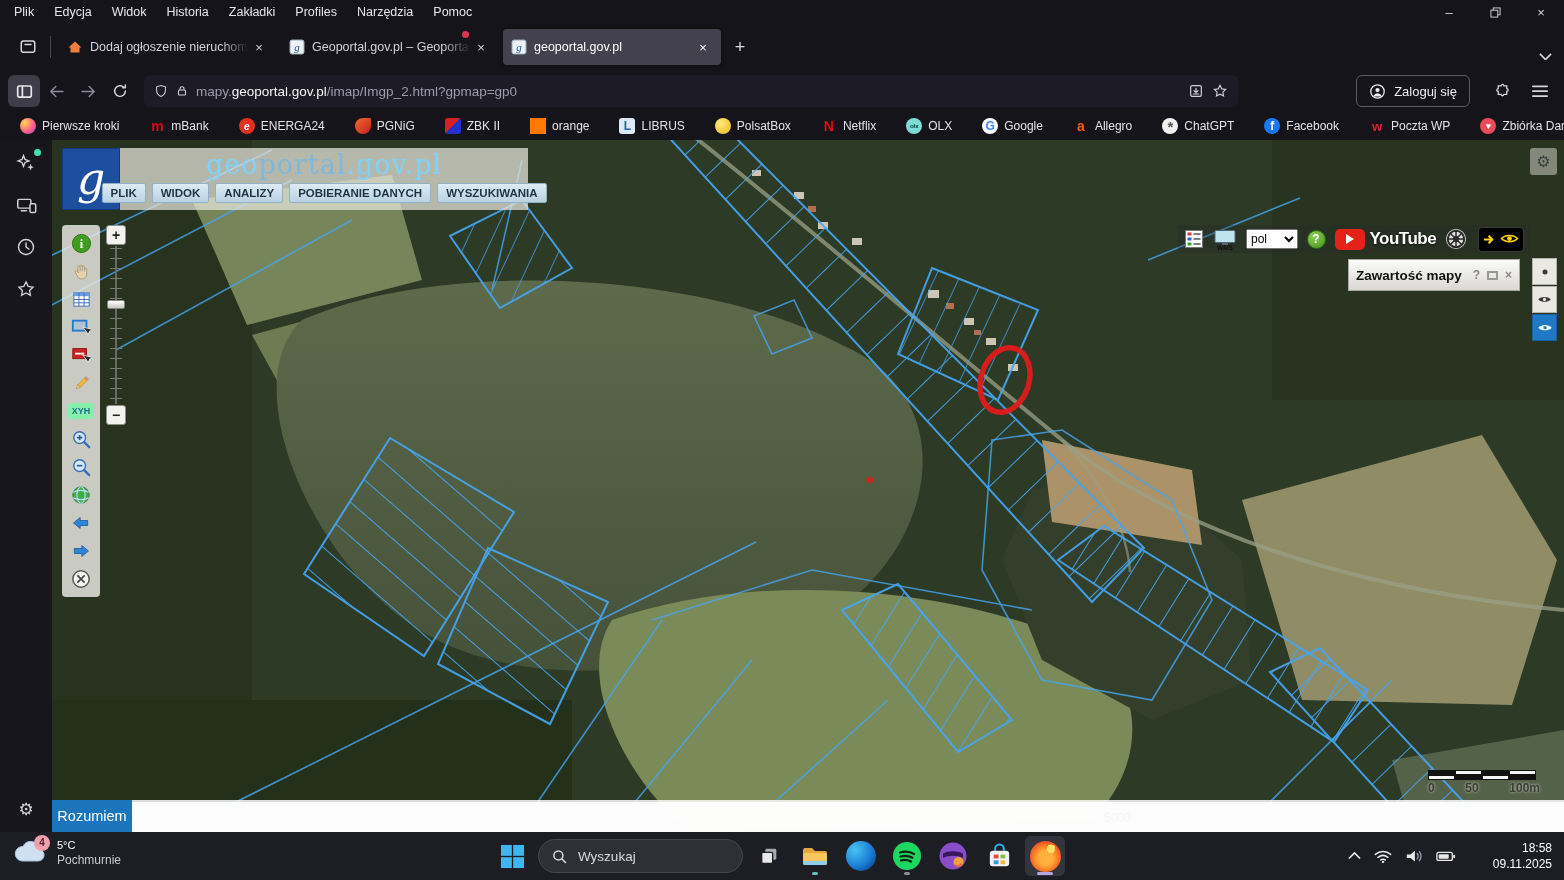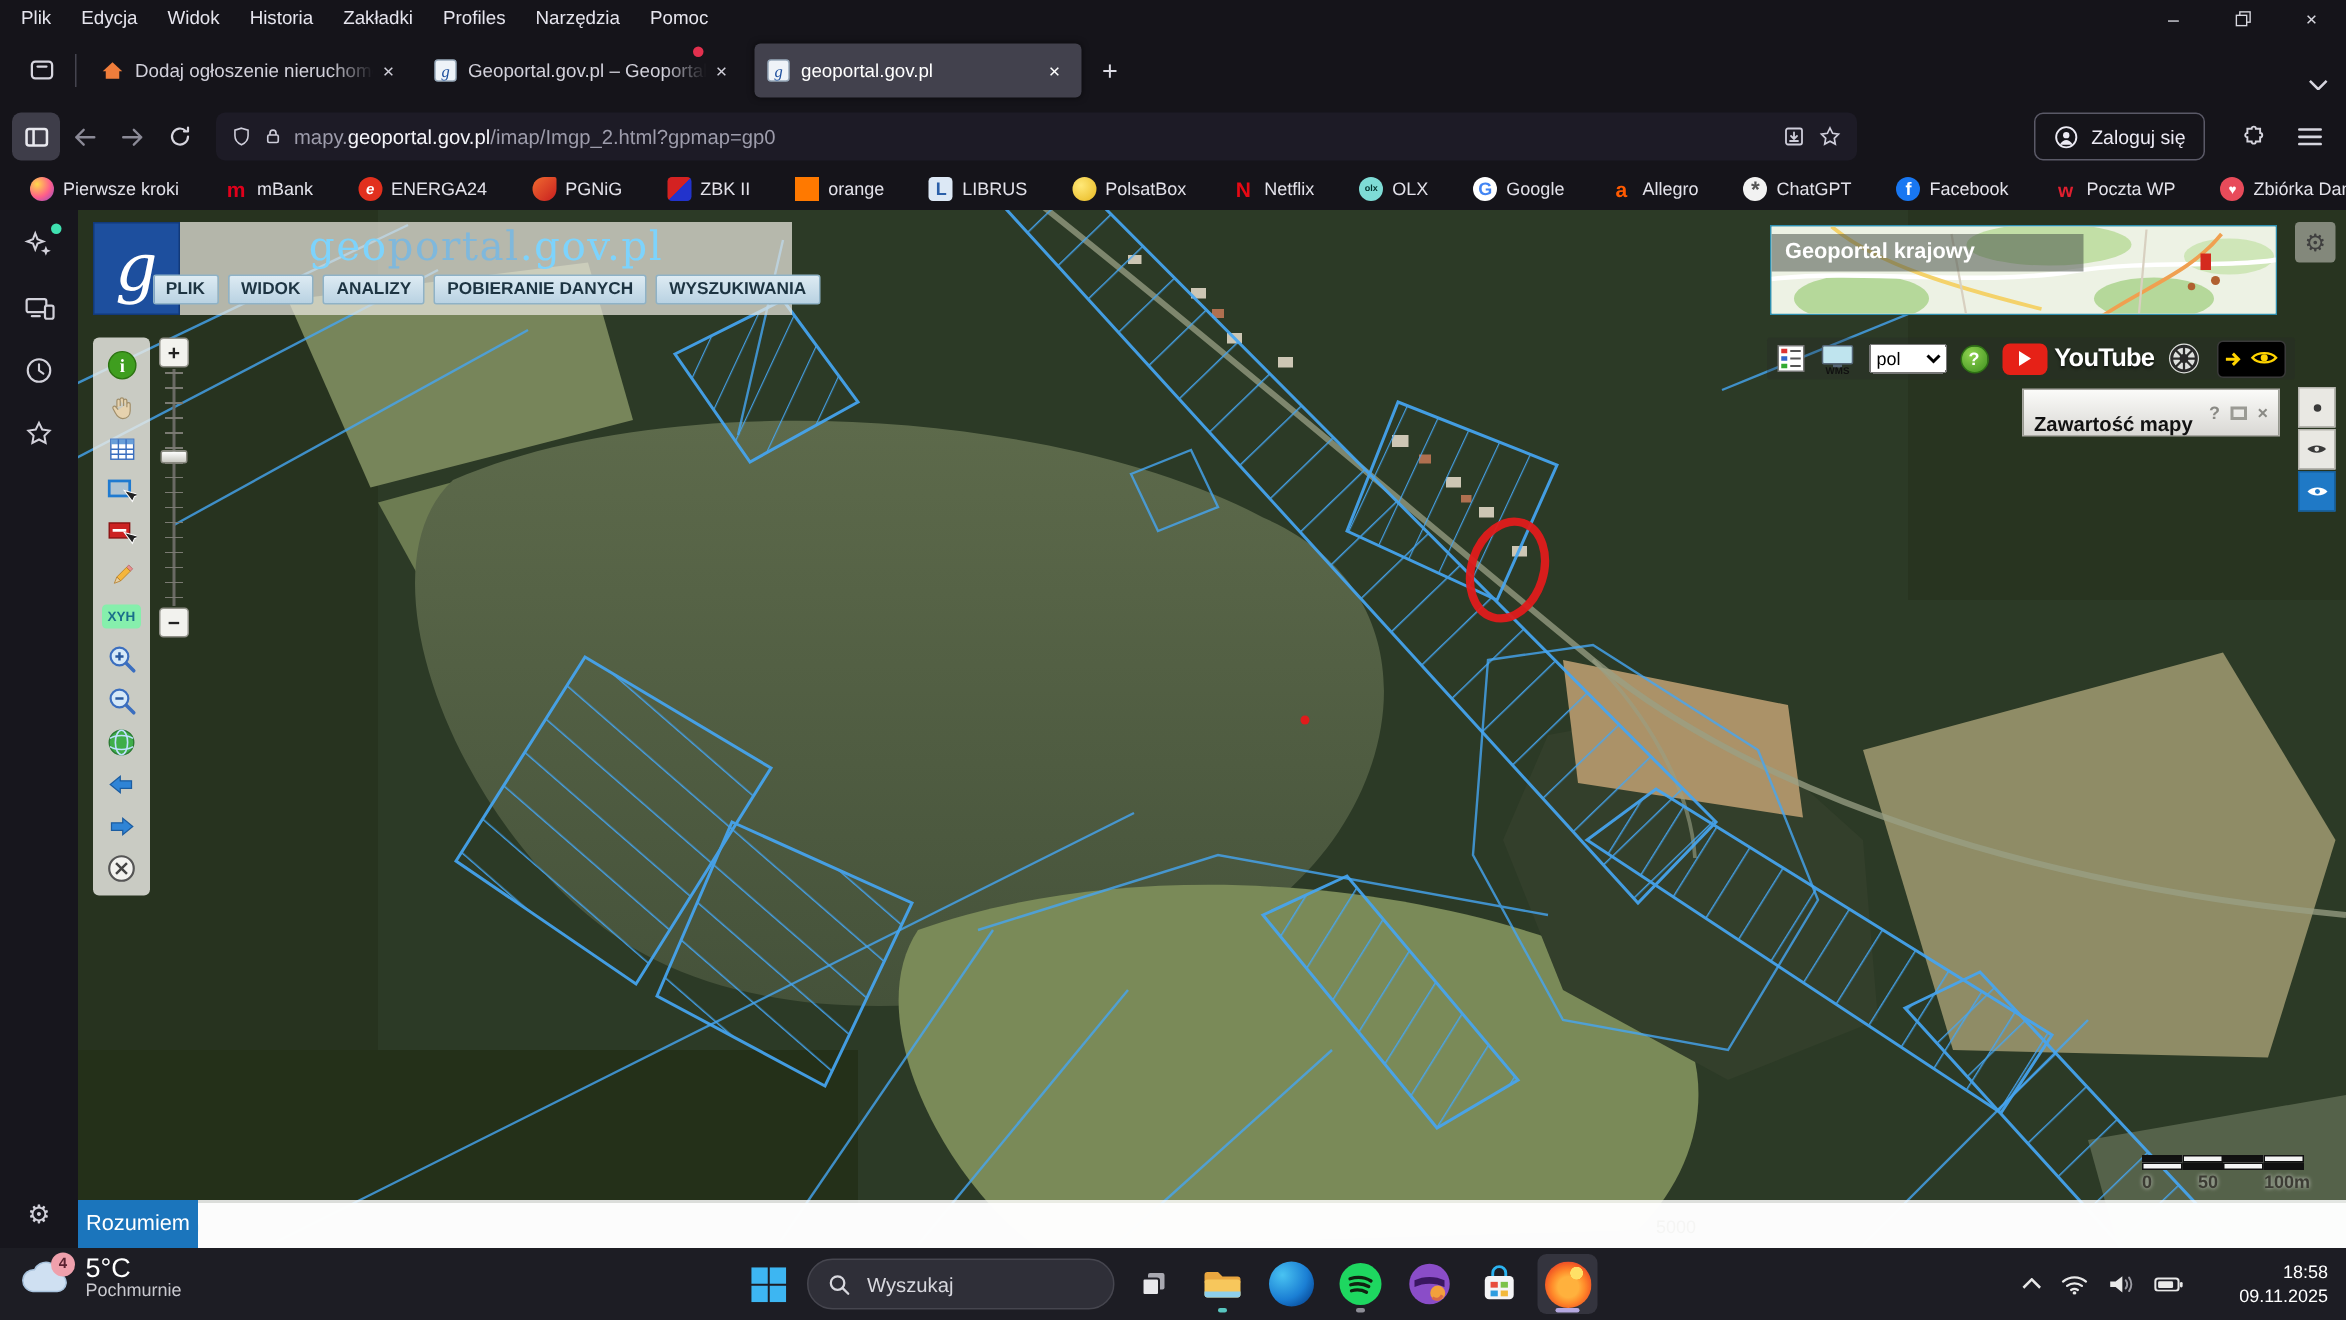--- a/index.html
+++ b/index.html
@@ -103,21 +103,21 @@
   .ytplay{width:30px;height:21px;background:#e62117;border-radius:5px;display:flex;align-items:center;justify-content:center}
   .ytword{color:#fff;font-weight:bold;font-size:17px;letter-spacing:-.5px;text-shadow:0 1px 2px rgba(0,0,0,.65)}
   .contrast{width:48px;height:25px;background:#000;border:1px solid #3a3a3a;border-radius:4px;display:flex;align-items:center;justify-content:space-evenly;margin-left:2px}
 
   
   .vstrip{position:absolute;left:1480px;top:118px;width:25px;z-index:6;display:flex;flex-direction:column;gap:1px}
   .vbtn{height:27px;background:#e9e8e3;border:1px solid #b5b4ae;display:flex;align-items:center;justify-content:center}
   .vbtn.active{background:#1f79c6;border-color:#16619f}
 
   
-  .zpanel{position:absolute;left:1296px;top:119px;width:172px;height:23px;background:linear-gradient(#fbfbf9,#d9d8d4);border:1px solid #a9a8a2;display:flex;padding:15px 7px;gap:7px;z-index:6}
+  .zpanel{position:absolute;left:1296px;top:119px;width:172px;height:23px;background:linear-gradient(#fbfbf9,#d9d8d4);border:1px solid #a9a8a2;display:flex;align-items:center;padding:15px 7px;gap:7px;z-index:6}
   .zptitle{font-weight:bold;font-size:13.5px;color:#111;flex:1;white-space:nowrap}
   .zpbtn{color:#8a8a85;font-size:12px;font-weight:bold;display:flex;align-items:center;justify-content:center}
   .zpmax{width:11px;height:9px;border:2px solid #9a9a94}
 
   
   .scalebar{position:absolute;left:1376px;top:630px;width:112px;z-index:5}
   .sbrow{display:flex}
   .sbseg{width:27px;height:5px;border:1px solid #111}
   .sbdark{background:#111}.sblight{background:#f4f4f4}
   .sblabels{display:flex;justify-content:space-between;font-size:12px;font-weight:bold;color:#3c3c34;margin-top:1px;text-shadow:0 0 3px rgba(255,255,255,.7)}
@@ -130,21 +130,21 @@
   .cookiebar{position:absolute;left:0;right:0;bottom:0;height:32px;background:rgba(255,255,255,.84);display:flex;align-items:center;z-index:7}
   .cookietext{flex:1;text-align:center;font-size:14.5px;color:#1e1e1e}
   .cookielink{color:#1558c0;text-decoration:underline;cursor:pointer}
   .rozumiem{width:80px;height:32px;background:#1b75bc;color:#fff;font-size:14.5px;display:flex;align-items:center;justify-content:center;flex:none}
 
   
   .taskbar{height:48px;background:#1d1d24;position:relative;color:#fff}
   .weather{position:absolute;left:12px;top:5px;display:flex;align-items:center;gap:9px}
   .cloudwrap{position:relative;width:36px;height:28px}
   .wbadge{position:absolute;top:-4px;left:22px;width:16px;height:16px;border-radius:50%;background:#efa0ac;color:#5a2230;font-size:10px;font-weight:bold;display:flex;align-items:center;justify-content:center}
-  .wtemp{font-size:18px;line-height:16px}
+  .wtemp{font-size:11px;line-height:16px}
   .wcond{font-size:12px;color:#c9c9cf;line-height:15px}
   .centergroup{position:absolute;left:492px;top:4px;display:flex;align-items:center;gap:6px}
   .tbtn{width:40px;height:40px;border-radius:6px;display:flex;align-items:center;justify-content:center;position:relative}
   .tbtn.activeapp{background:#34343e}
   .run::after{content:"";position:absolute;bottom:1px;left:50%;transform:translateX(-50%);width:6px;height:3px;border-radius:2px;background:#8d8d96}
   .run.teal::after{background:#58c6c0}
   .activeapp.run::after{width:16px;background:#b5a8e0}
   .searchpill{width:205px;height:34px;background:#2f2f38;border:1px solid #46464f;border-radius:17px;display:flex;align-items:center;gap:11px;padding:0 13px;color:#d8d8de;font-size:13.5px}
   .edgeicon{width:30px;height:30px;border-radius:50%;background:radial-gradient(circle at 30% 30%,#49c3f2,#1b7fd4 55%,#0a4f9e 82%)}
   .ffxicon{width:31px;height:31px;border-radius:50%;background:radial-gradient(circle at 68% 25%,#ffe066 0 13%,transparent 14%),radial-gradient(circle at 50% 55%,#ffb13d 0 30%,#ff8a2a 48%,#f35b23 68%,#d6304e 88%)}
@@ -588,37 +588,20 @@
     </div>
 
     <div class="zslider">
       <div class="zbtn">+</div>
       <div class="ztrack">
           <div class="zhandle"></div>
         </div>
       <div class="zbtn">−</div>
     </div>
 
-    <div class="overview">
-      <svg width="338" height="60" viewBox="0 0 338 60">
-        <rect width="338" height="60" fill="#edf2e4"></rect>
-        <ellipse cx="60" cy="48" rx="45" ry="16" fill="#b5d89a"></ellipse>
-        <ellipse cx="185" cy="12" rx="55" ry="14" fill="#c2dfa6"></ellipse>
-        <ellipse cx="255" cy="48" rx="40" ry="14" fill="#b5d89a"></ellipse>
-        <ellipse cx="305" cy="20" rx="30" ry="12" fill="#cfe6b8"></ellipse>
-        <path d="M0 35 C60 28 140 40 200 30 C250 22 300 28 338 22" stroke="#ffffff" stroke-width="3" fill="none"></path>
-        <path d="M40 0 C70 25 120 40 180 55" stroke="#f4d26a" stroke-width="2.5" fill="none"></path>
-        <path d="M220 60 C250 40 280 30 300 5" stroke="#f0a050" stroke-width="2.5" fill="none"></path>
-        <path d="M120 5 L130 60 M250 2 L245 58" stroke="#d8d0c0" stroke-width="1.5"></path>
-        <rect x="286" y="18" width="7" height="11" fill="#d42a1e"></rect>
-        <circle cx="296" cy="36" r="3" fill="#b06030"></circle>
-          <circle cx="280" cy="40" r="2.5" fill="#b06030"></circle>
-      </svg>
-      <div class="ovlabel">Geoportal krajowy</div>
-    </div>
 
     <div class="gearbtn">⚙</div>
 
     <div class="mrow">
       <span>
           <svg width="20" viewBox="0 0 20 20">
             <rect x="1.5" y="1.5" width="17" height="17" fill="#fff" stroke="#777"></rect>
             <rect x="3.5" y="3.5" width="4" height="3" fill="#d33"></rect>
             <rect x="3.5" y="8.5" width="4" height="3" fill="#36c"></rect>
             <rect x="3.5" y="13.5" width="4" height="3" fill="#3a3"></rect>

